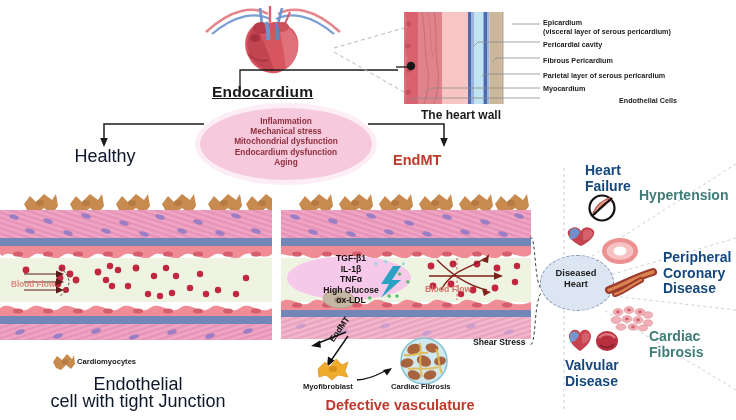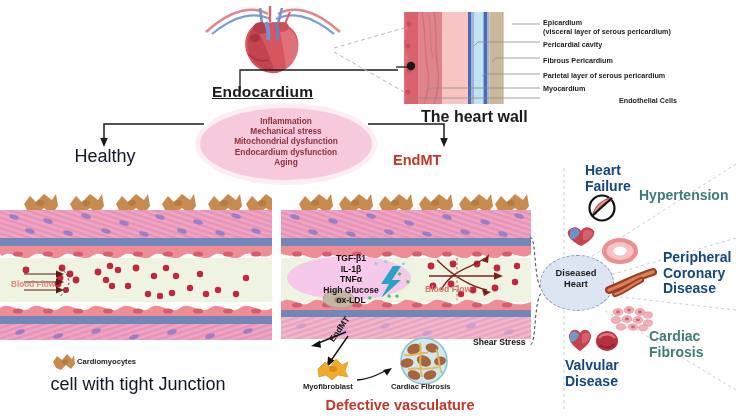--- a/index.html
+++ b/index.html
@@ -4,21 +4,21 @@
 <style>
   html,body{margin:0;padding:0;background:#ffffff;}
   body{width:736px;height:420px;position:relative;overflow:hidden;
        font-family:"Liberation Sans", sans-serif;}
   .abs{position:absolute;}
   .ctr{text-align:center;}
   .nowrap{white-space:nowrap;}
 
   
   .t-endocardium{font-size:15.5px;font-weight:bold;color:#1b1b1b;letter-spacing:.2px;}
-  .t-heartwall{font-size:16px;font-weight:bold;color:#1b1b1b;}
+  .t-heartwall{font-size:12px;font-weight:bold;color:#1b1b1b;}
   .t-layer{font-size:7.2px;font-weight:bold;color:#1b1b1b;line-height:9.5px;}
   .t-blue{color:#0f172a;font-weight:normal;font-size:18px;line-height:16.5px;}
   .t-red{color:#c0392b;font-weight:bold;font-size:14.5px;line-height:16.5px;}
   .t-stress{color:#8e2f3d;font-weight:bold;font-size:8.3px;line-height:10.2px;}
   .t-cyto{color:#14100f;font-weight:bold;font-size:8.6px;line-height:10.6px;}
   .t-small-bold{font-size:7.6px;font-weight:bold;color:#1b1b1b;}
   .t-bloodflow{font-size:8.2px;font-weight:bold;color:#e0867f;}
   .t-bloodflow2{font-size:8.6px;font-weight:bold;color:#d9736c;}
   .t-navy{color:#14477d;font-weight:bold;font-size:14px;line-height:15.5px;}
   .t-teal{color:#3e7c78;font-weight:bold;font-size:14px;line-height:15.5px;}
@@ -320,20 +320,21 @@
 
 <div class="abs" style="left:52px;top:353px;width:24px;height:18px;">
   <svg width="24" height="18" viewBox="0 0 24 18">
     <path d="M1 9 L5 3 L10 7 L15 1 L20 6 L22 2 L23 11 L19 16 L14 12 L9 17 L4 15 Z" fill="#c78a4f"></path>
     <ellipse cx="13" cy="9" rx="3" ry="2.4" fill="#a86f38" opacity=".6"></ellipse>
   </svg>
 </div>
 <div class="abs t-small-bold" style="left:77px;top:357px;">Cardiomyocytes</div>
 
 <div class="abs ctr" style="left:6px;top:376px;width:264px;">
+  <div class="t-blue">Endothelial</div>
   <div class="t-blue">cell with tight Junction</div>
 </div>
 
 <div class="abs t-red" style="left:393px;top:152px;">EndMT</div>
 
 <div class="wall" style="left:281px;top:190px;width:250px;height:150px;">
   <svg width="250" height="150" viewBox="0 0 250 150">
     <defs>
       <pattern id="musclep3" width="10" height="10" patternUnits="userSpaceOnUse" patternTransform="rotate(18)">
         <rect width="10" height="10" fill="#efa5c4"></rect>

